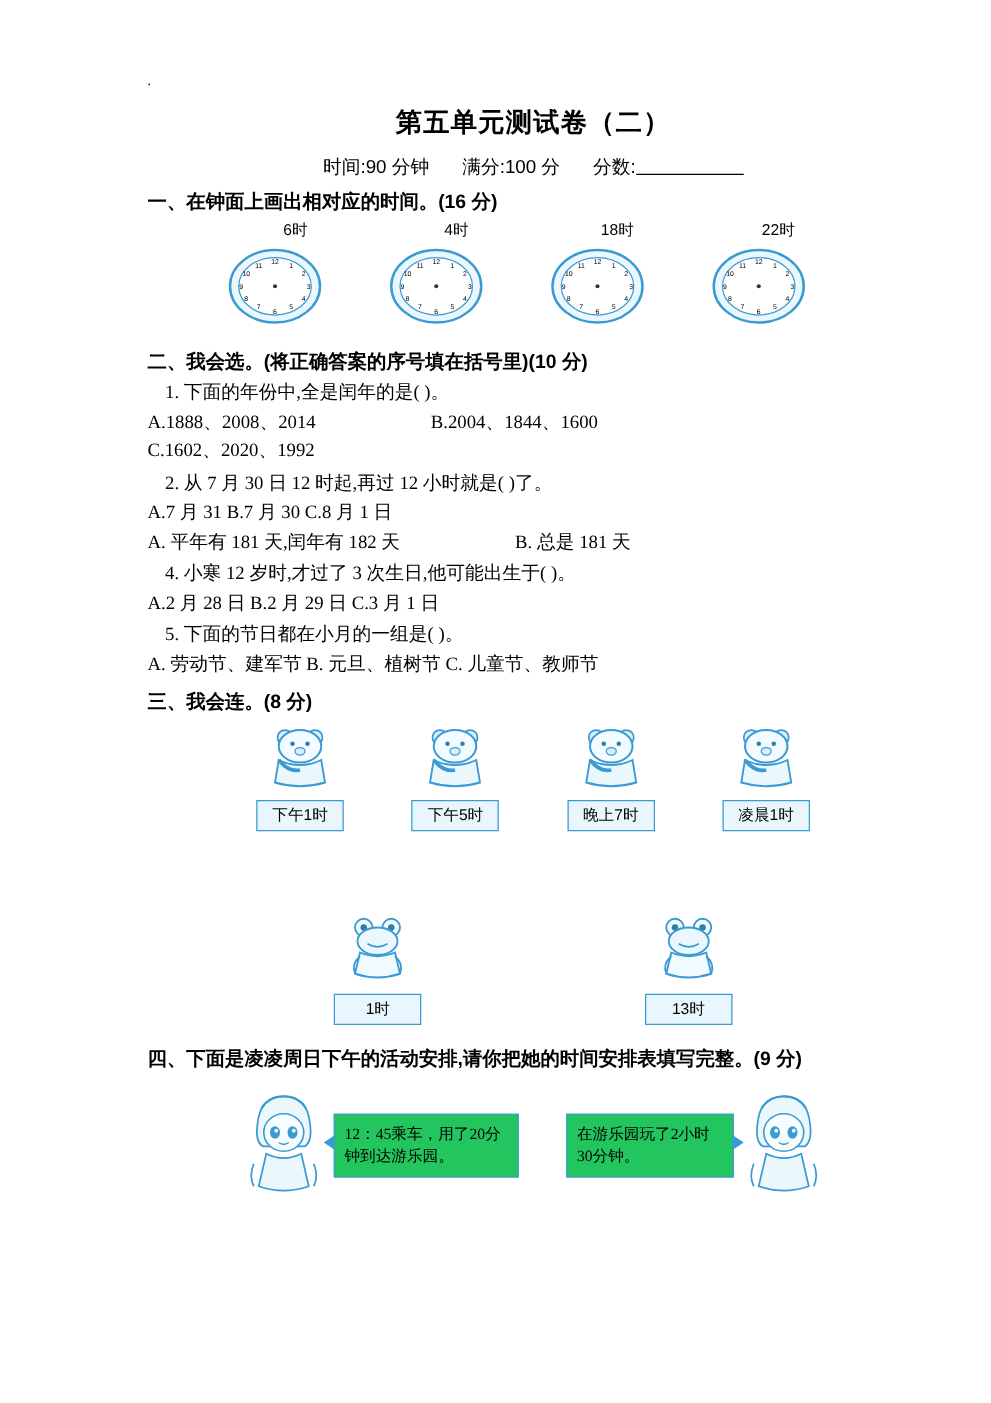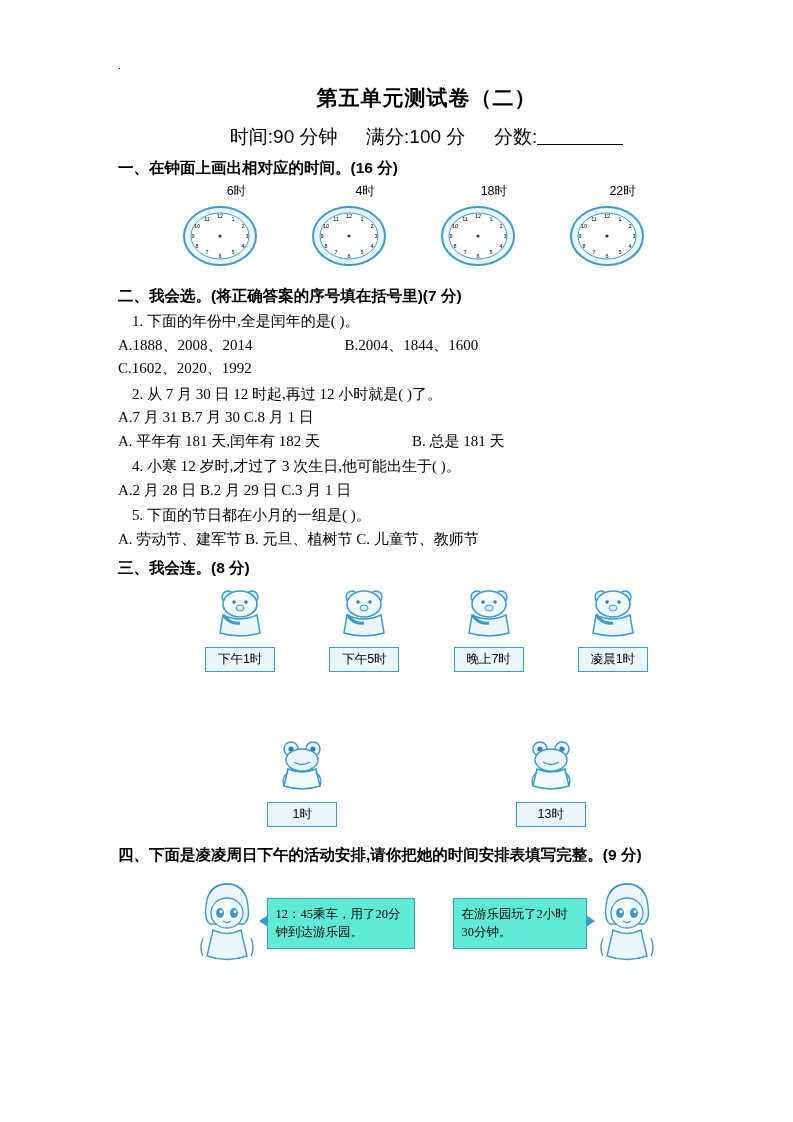--- a/index.html
+++ b/index.html
@@ -33,21 +33,21 @@
     text-align: center;
     font-family: "Liberation Sans", sans-serif;
     font-size: 21px;
     font-weight: bold;
     margin: 12px 0 0 0;
     letter-spacing: 1px;
   }
   .subline {
     text-align: center;
     font-family: "Liberation Sans", sans-serif;
-    font-size: 19px;
+    font-size: 15px;
     margin-top: 12px;
     margin-bottom: 2px;
   }
   .subline .gap { display:inline-block; width: 18px; }
   .blankline {
     display: inline-block;
     width: 86px;
     border-bottom: 1px solid #000;
     height: 15px;
     vertical-align: -2px;
@@ -118,21 +118,21 @@
   .bubble-row {
     display: flex;
     justify-content: center;
     align-items: center;
     margin-top: 14px;
     gap: 4px;
   }
   .girl { width: 72px; height: 86px; }
   .bubble {
     border: 1px solid #3b9ad1;
-    background: #5eead4;
+    background: #22c55e;
     font-family: "Liberation Serif", serif;
     font-size: 12.5px;
     line-height: 1.5;
     padding: 6px 8px;
     position: relative;
     text-align: left;
   }
   .bubble.b1 { width: 130px; }
   .bubble.b2 { width: 116px; }
   .tail-left, .tail-right {
@@ -269,21 +269,21 @@
               <text x="16" y="24">10</text>
               <text x="26" y="17">11</text>
           </g>
           <circle cx="39" cy="32" r="1.6" fill="#333"></circle>
         </svg>
       </div>
     </div>
 
   </div>
 
-  <div class="section-head" style="margin-top:22px">二、我会选。(将正确答案的序号填在括号里)(7 分)</div>
+  <div class="section-head" style="margin-top:22px">二、我会选。(将正确答案的序号填在括号里)(10 分)</div>
 
   <div class="q indent">1. 下面的年份中,全是闰年的是(        )。</div>
   <div class="opts">
     <span>A.1888、2008、2014</span><span class="sp-lg"></span><span>B.2004、1844、1600</span>
   </div>
   <div class="opts">
     <span>C.1602、2020、1992</span>
   </div>
 
   <div class="q indent">2. 从 7 月 30 日 12 时起,再过 12 小时就是(        )了。</div>

